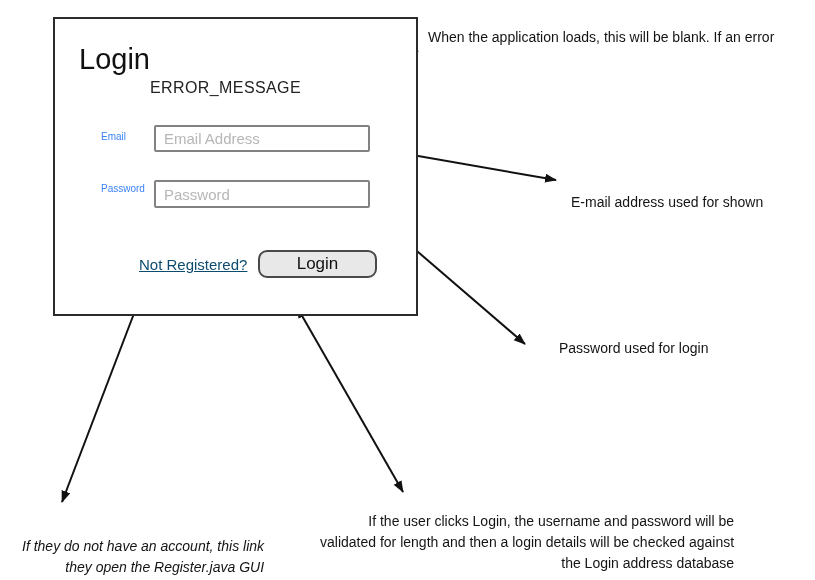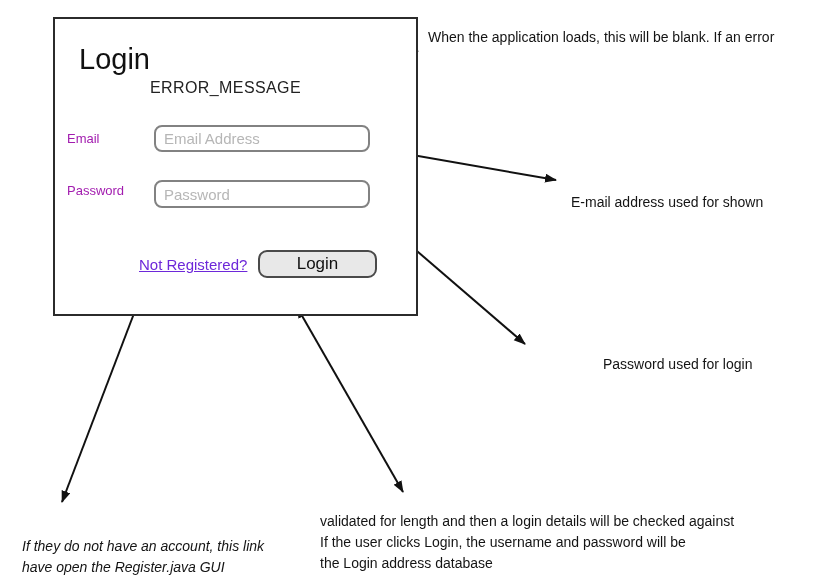--- a/index.html
+++ b/index.html
@@ -13,49 +13,49 @@
   }
   .arrow-layer{position:absolute;left:0;top:0;width:815px;height:580px;pointer-events:none;}
 
   
   .login-window{
     position:absolute;left:53px;top:17px;width:365px;height:299px;
     border:2px solid #2b2b2b;background:#ffffff;box-sizing:border-box;
   }
   .win-title{position:absolute;left:24px;top:24px;font-size:29px;color:#111;}
   .error-msg{position:absolute;left:95px;top:60px;font-size:16px;letter-spacing:.4px;color:#222;}
-  .field-label{position:absolute;font-size:13px;color:#a21caf;}
+  .field-label{position:absolute;font-size:10px;color:#3b82f6;margin-left:34px;}
   .lbl-email{left:12px;top:112px;}
   .lbl-password{left:12px;top:164px;}
   .wire-input{
     position:absolute;left:99px;width:216px;box-sizing:border-box;
-    border:2px solid #828282;background:#fff;border-radius:8px;
+    border:2px solid #828282;background:#fff;border-radius:2px;
     font-family:"Liberation Sans", sans-serif;font-size:15px;color:#0369a1;
     padding:0 8px;outline:none;
   }
   .wire-input::placeholder{color:#b6b6b6;opacity:1;}
   .inp-email{top:106px;height:27px;}
   .inp-password{top:161px;height:28px;}
   .register-link{
     position:absolute;left:84px;top:237px;font-size:15px;
-    color:#6d28d9;text-decoration:underline;cursor:pointer;
+    color:#0c4a6e;text-decoration:underline;cursor:pointer;
   }
   .login-btn{
     position:absolute;left:203px;top:231px;width:119px;height:28px;
     border:2px solid #4a4a4a;border-radius:9px;background:#e8e8e8;
     font-family:"Liberation Sans", sans-serif;font-size:17px;color:#111;
     box-sizing:border-box;cursor:pointer;line-height:24px;text-align:center;padding:0;
   }
 
   
   .note{position:absolute;font-size:14px;color:#141414;}
-  .note .ln{line-height:20px;white-space:nowrap;}
+  .note .ln{line-height:20px;white-space:nowrap;text-align:right;}
   .note-error{left:428px;top:27px;}
   .note-email{left:571px;top:192px;}
-  .note-password{left:559px;top:354px;margin-left:44px;}
+  .note-password{left:559px;top:338px;}
   .note-register{left:22px;top:536px;font-style:italic;}
   .note-register .ln{line-height:21px;}
   .note-login{left:320px;top:511px;}
   .note-login .ln{line-height:21px;}
 </style>
 </head>
 <body>
 
 <div class="canvas">
 
@@ -93,22 +93,22 @@
   <div class="note note-email">
     <div class="ln">E-mail address used for shown</div>
   </div>
 
   <div class="note note-password">
     <div class="ln">Password used for login</div>
   </div>
 
   <div class="note note-register">
     <div class="ln">If they do not have an account, this link</div>
-    <div class="ln">have open the Register.java GUI</div>
+    <div class="ln">they open the Register.java GUI</div>
   </div>
 
   <div class="note note-login">
+    <div class="ln">If the user clicks Login, the username and password will be</div>
     <div class="ln">validated for length and then a login details will be checked against</div>
-    <div class="ln">If the user clicks Login, the username and password will be</div>
     <div class="ln">the Login address database</div>
   </div>
 
 </div>
 
 </body></html>

